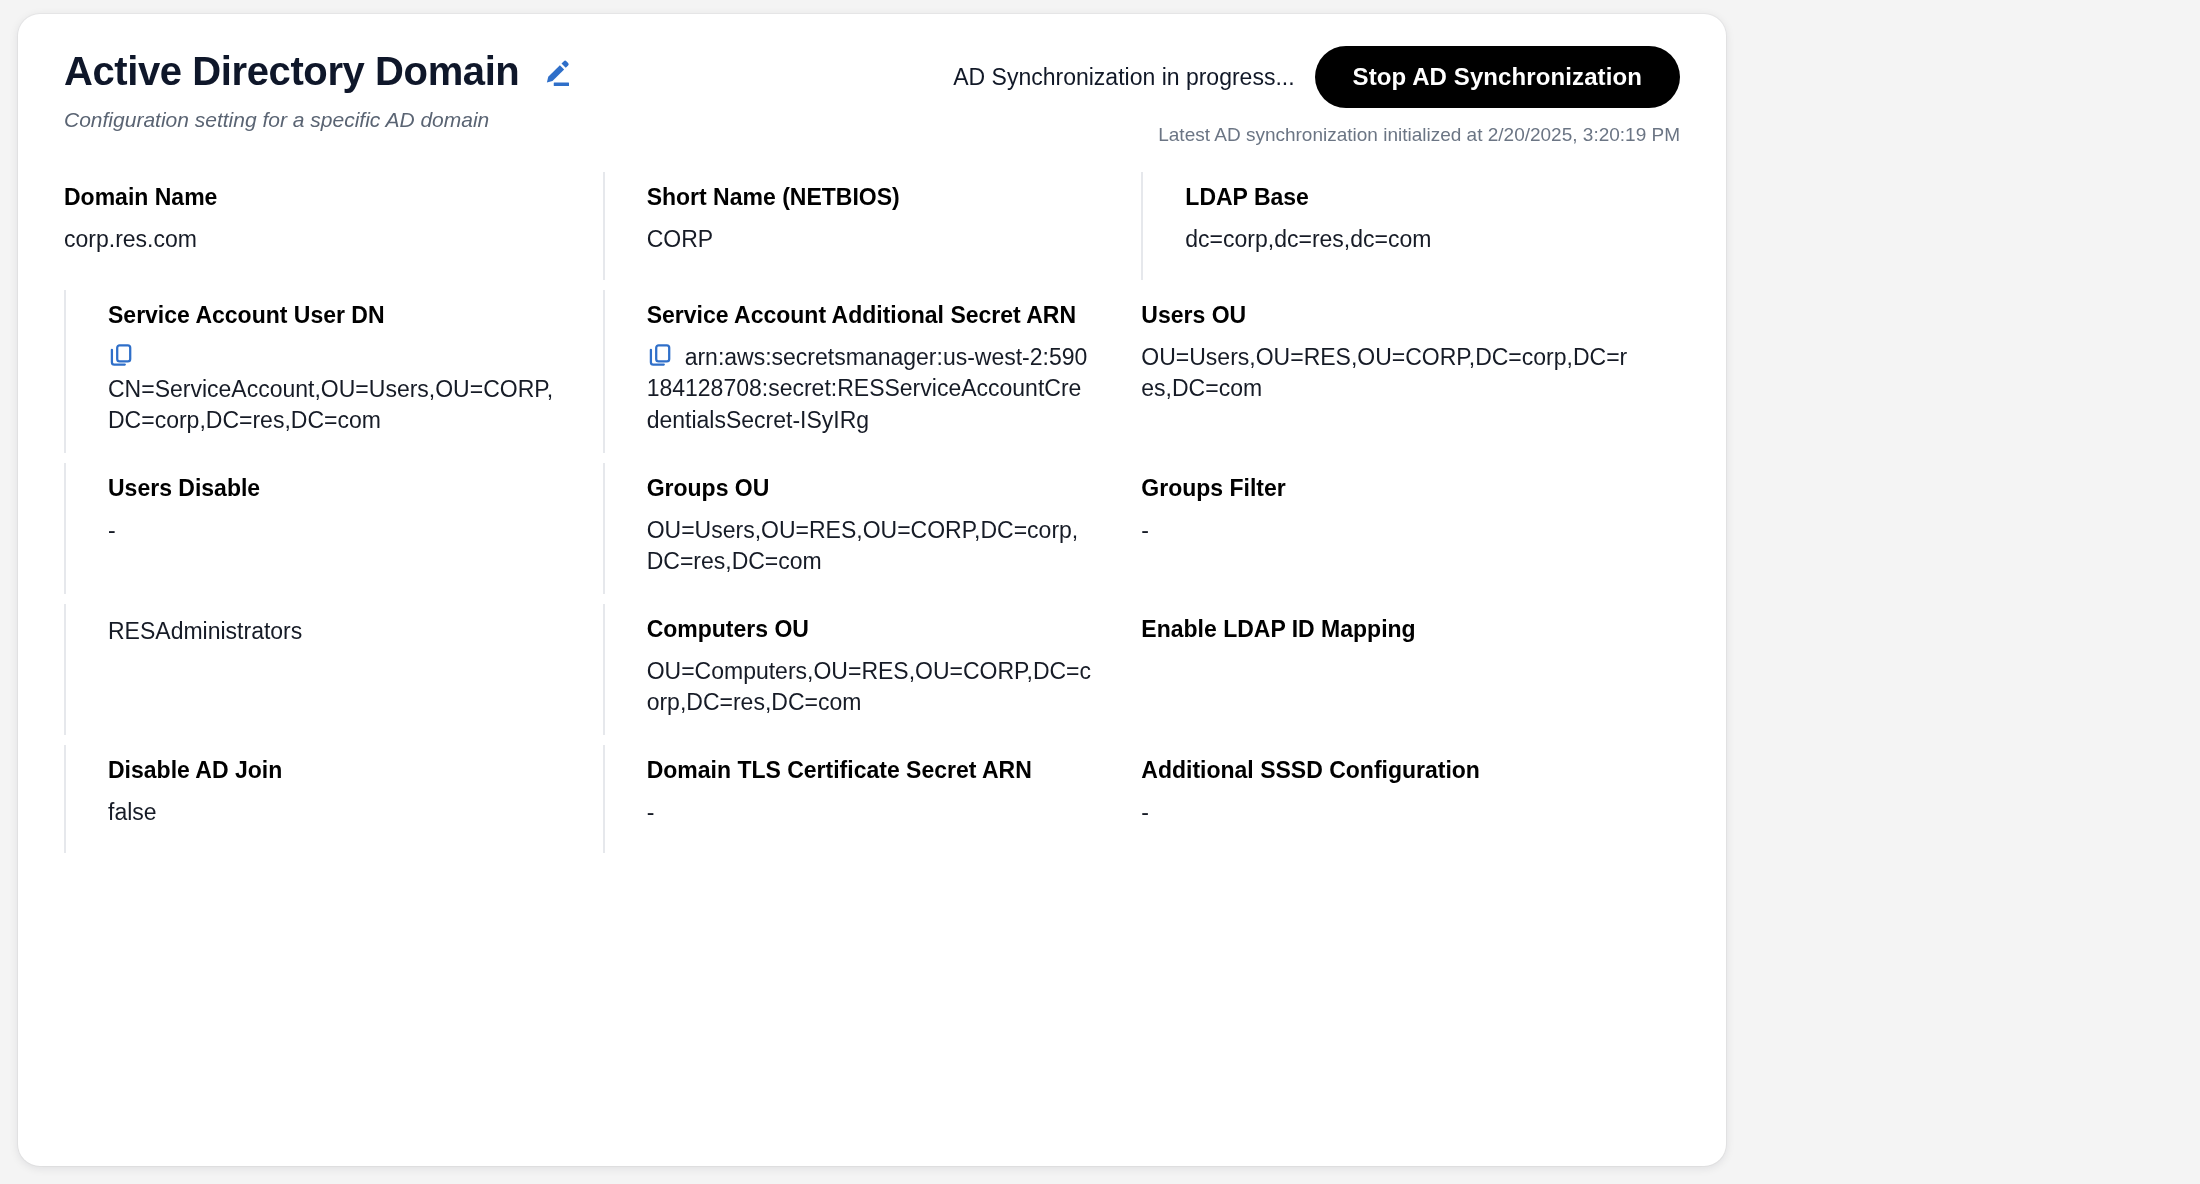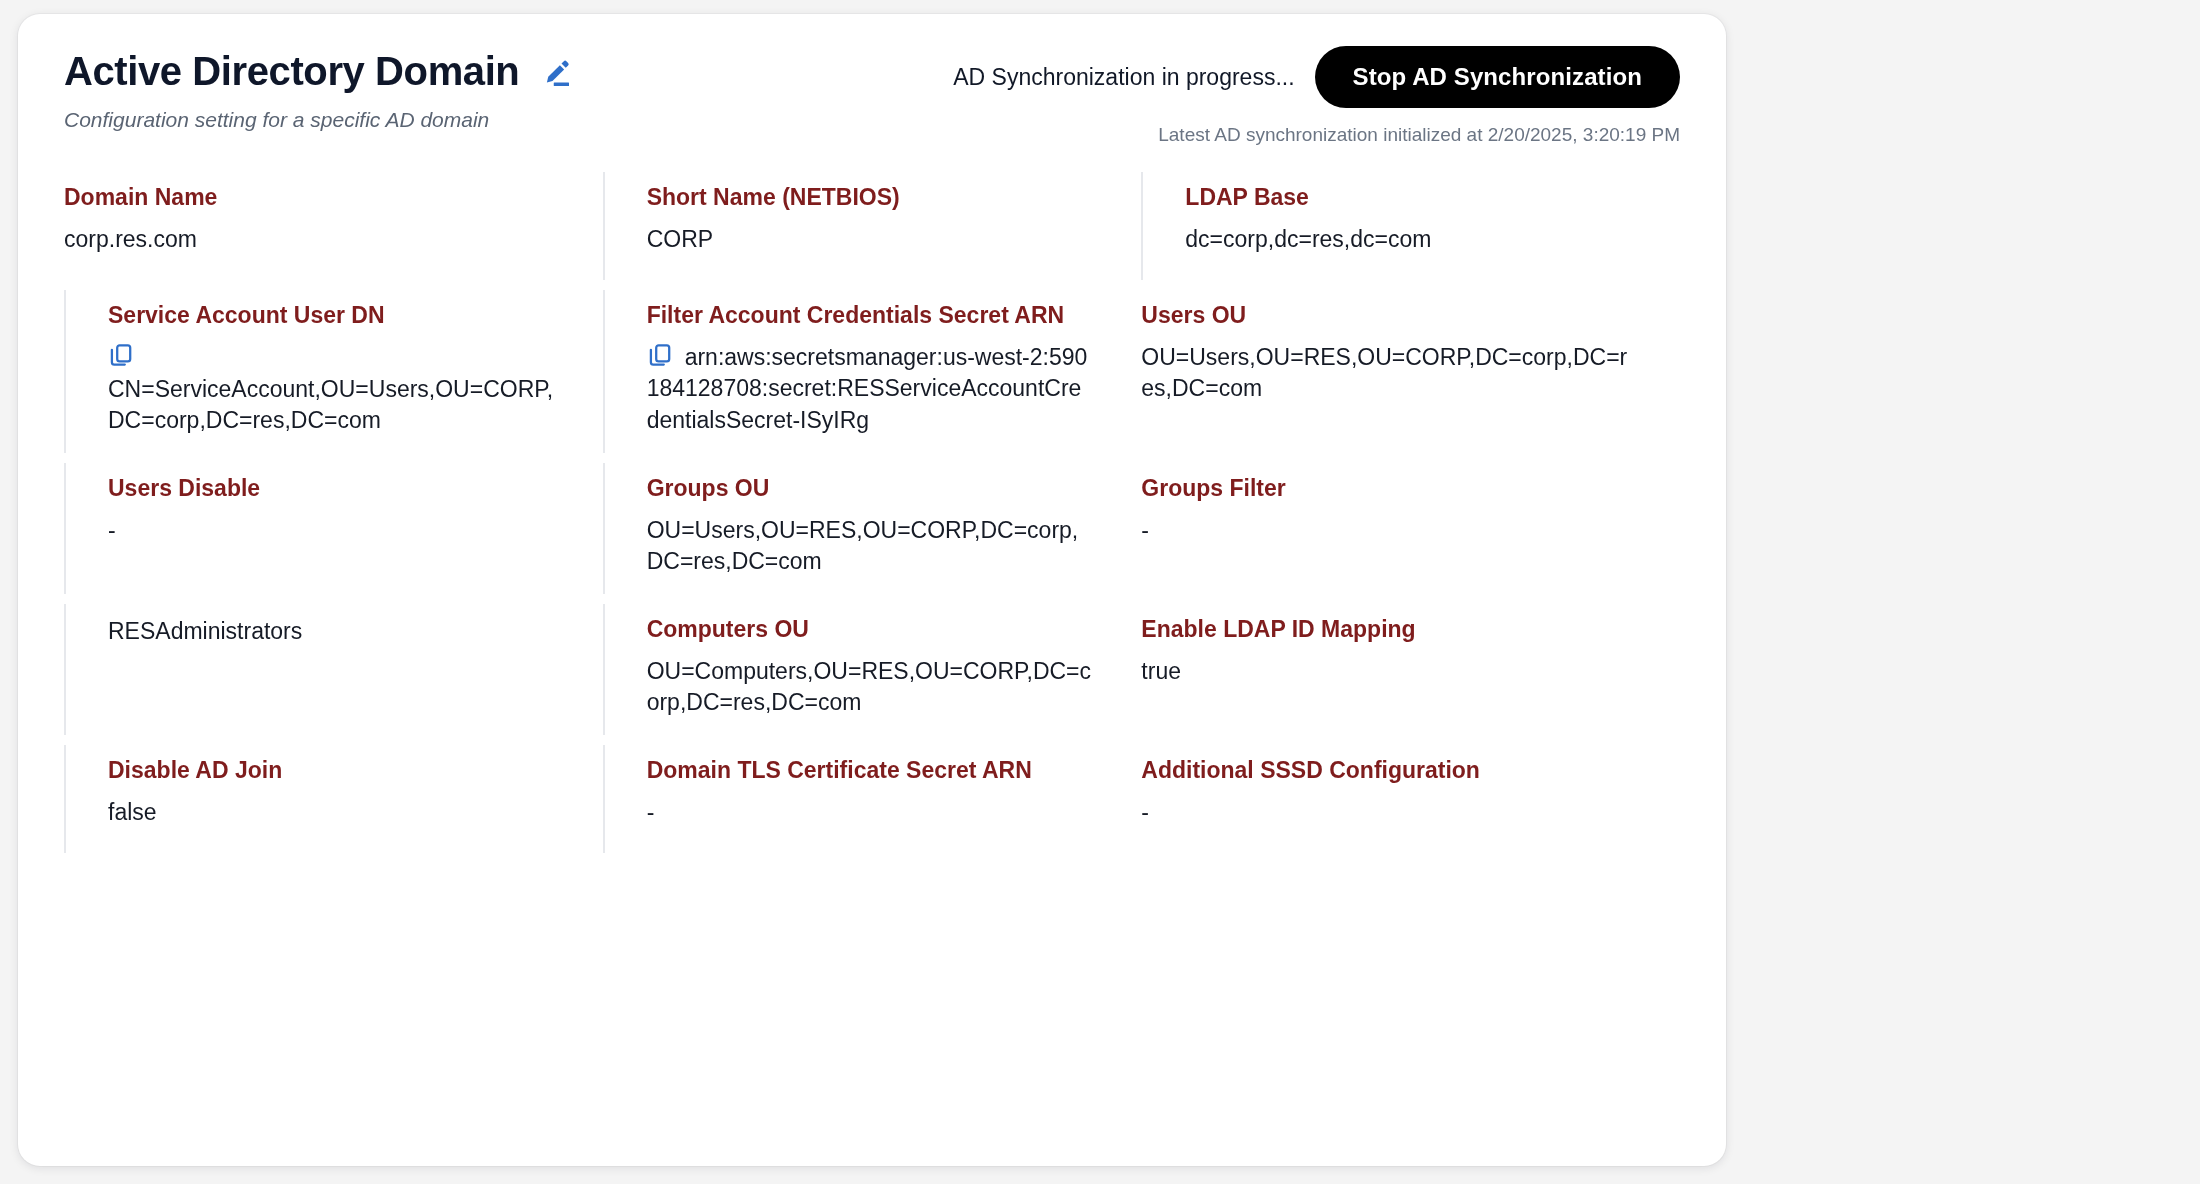--- a/index.html
+++ b/index.html
@@ -140,21 +140,21 @@
     bottom: 6px;
     width: 2px;
     background: #e6e8ec;
   }
 
   .field.no-rule::before { display: none; }
 
   .field-label {
     font-size: 23px;
     font-weight: 700;
-    color: #7f1d1d;
+    color: #000000;
     line-height: 1.2;
     margin-bottom: 12px;
   }
 
   .field-value {
     font-size: 23px;
     color: #161b26;
     line-height: 1.38;
     word-break: break-all;
   }
@@ -235,21 +235,21 @@
           <span>
             <svg width="26" height="26" viewBox="0 0 24 24" fill="none">
               <rect x="8.5" y="3.2" width="12" height="14.6" rx="2.2" stroke="#2f6fc9" stroke-width="2.1"></rect>
               <path d="M15.5 20.8H5.8a2.2 2.2 0 0 1-2.2-2.2V7.2" stroke="#2f6fc9" stroke-width="2.1" stroke-linecap="round"></path>
             </svg>
           </span>
         </button>
         <div class="field-value">CN=ServiceAccount,OU=Users,OU=CORP,DC=corp,DC=res,DC=com</div>
       </div>
       <div class="field col-3">
-        <div class="field-label">Filter Account Credentials Secret ARN</div>
+        <div class="field-label">Service Account Additional Secret ARN</div>
         <div class="field-value value-with-copy">
           <button class="copy-btn copy-icon">
             <span>
               <svg width="26" height="26" viewBox="0 0 24 24" fill="none">
                 <rect x="8.5" y="3.2" width="12" height="14.6" rx="2.2" stroke="#2f6fc9" stroke-width="2.1"></rect>
                 <path d="M15.5 20.8H5.8a2.2 2.2 0 0 1-2.2-2.2V7.2" stroke="#2f6fc9" stroke-width="2.1" stroke-linecap="round"></path>
               </svg>
             </span>
           </button><span>arn:aws:secretsmanager:us-west-2:590184128708:secret:RESServiceAccountCredentialsSecret-ISyIRg</span>
         </div>
@@ -275,21 +275,20 @@
       <div class="field col-2">
         <div class="field-value">RESAdministrators</div>
       </div>
       <div class="field col-3">
         <div class="field-label">Computers OU</div>
         <div class="field-value">OU=Computers,OU=RES,OU=CORP,DC=corp,DC=res,DC=com</div>
       </div>
 
       <div class="field col-1">
         <div class="field-label">Enable LDAP ID Mapping</div>
-        <div class="field-value">true</div>
       </div>
       <div class="field col-2">
         <div class="field-label">Disable AD Join</div>
         <div class="field-value">false</div>
       </div>
       <div class="field col-3">
         <div class="field-label">Domain TLS Certificate Secret ARN</div>
         <div class="field-value">-</div>
       </div>
 

